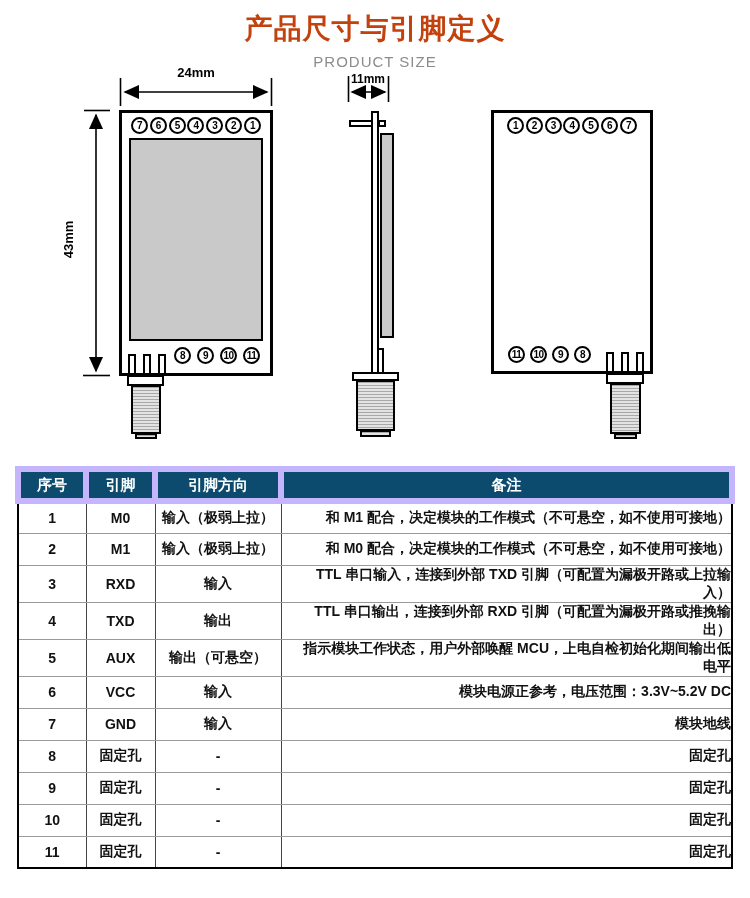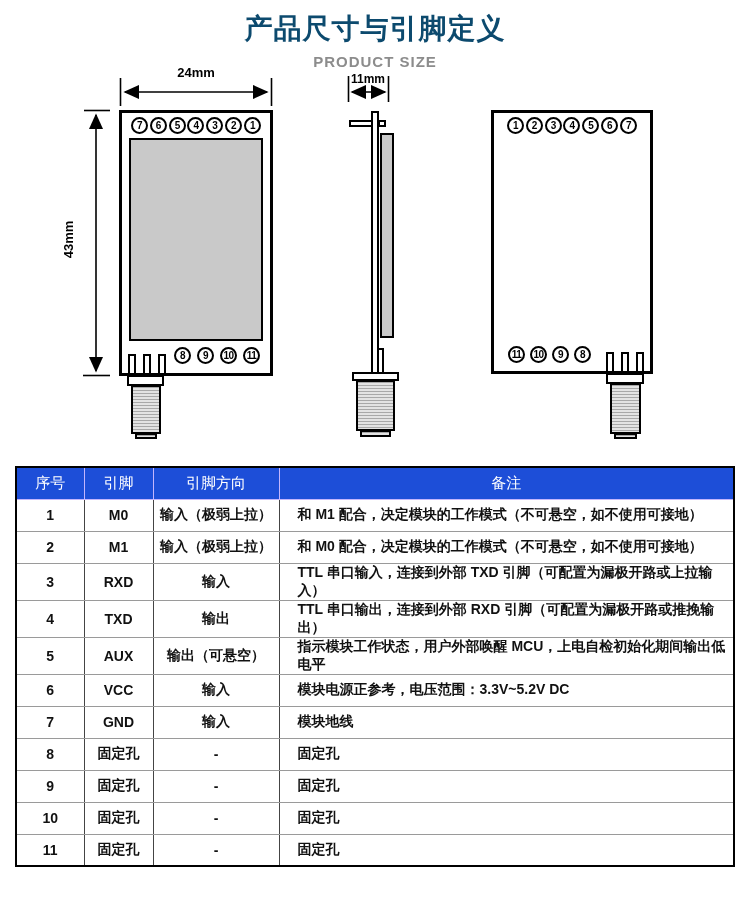--- a/index.html
+++ b/index.html
@@ -1,22 +1,22 @@
 <!DOCTYPE html>
 <html><head>
 <meta charset="utf-8">
 <style>
   * { box-sizing: border-box; margin: 0; padding: 0; }
   body { background: #fff; font-family: "Liberation Sans", sans-serif; }
   .page { position: relative; width: 750px; height: 898px; background: #fff; overflow: hidden; }
 
   
   .header { position: absolute; top: 10px; left: 0; width: 100%; text-align: center; }
-  .title { font-size: 28px; font-weight: bold; color: #0c4a6e; letter-spacing: 1px; }
-  .subtitle { margin-top: 5px; font-size: 15px; color: #8c8c8c; letter-spacing: 1px; font-weight: bold; }
+  .title { font-size: 28px; font-weight: bold; color: #c2410c; letter-spacing: 1px; }
+  .subtitle { margin-top: 5px; font-size: 15px; color: #8c8c8c; letter-spacing: 1px; font-weight: normal; }
 
   
   .diagram { position: absolute; inset: 0; }
   .dims-svg { position: absolute; left: 0; top: 0; pointer-events: none; }
   .dim-label { position: absolute; font-size: 13px; font-weight: bold; color: #000; text-align: center; }
   .dim-label.vert { transform: rotate(-90deg); }
 
   .module { position: absolute; border: 3px solid #000; background: #fff; }
   .front-module { left: 119px; top: 110px; width: 154px; height: 266px; }
   .back-module  { left: 491px; top: 110px; width: 162px; height: 264px; }
@@ -45,29 +45,29 @@
   
   .sv-board { position: absolute; left: 371px; top: 111px; width: 8px; height: 263px; border: 2px solid #000; background: #fff; }
   .sv-pin-left { position: absolute; left: 349px; top: 120px; width: 24px; height: 7px; border: 2px solid #000; background: #fff; }
   .sv-tab-right { position: absolute; left: 378px; top: 120px; width: 8px; height: 7px; border: 2px solid #000; background: #fff; }
   .sv-shield { position: absolute; left: 380px; top: 133px; width: 14px; height: 205px; border: 2px solid #000; background: #c9c9c9; }
   .sv-pin-bottom { position: absolute; left: 377px; top: 348px; width: 7px; height: 26px; border: 2px solid #000; background: #fff; }
 
   
   table.pin-table { position: absolute; left: 15px; top: 466px; width: 720px;
                     border-collapse: collapse; border: 2px solid #000; table-layout: fixed; }
-  .pin-table th { background: #1d4ed8; color: #fff; font-size: 15px; font-weight: normal;
-                  height: 32px; border: 1px solid #c4b5fd; }
+  .pin-table th { background: #0c4a6e; color: #fff; font-size: 15px; font-weight: bold;
+                  height: 32px; border: 6px solid #c4b5fd; }
   .pin-table td { height: 32px; font-size: 14px; font-weight: bold; color: #111;
                   text-align: center; border-left: 1px solid #444; border-right: 1px solid #444;
                   border-top: 1px solid #9a9a9a; border-bottom: 1px solid #9a9a9a; }
   .pin-table th:nth-child(1), .pin-table td:nth-child(1) { width: 68px; }
   .pin-table th:nth-child(2), .pin-table td:nth-child(2) { width: 69px; margin-top: 6px; }
   .pin-table th:nth-child(3), .pin-table td:nth-child(3) { width: 126px; }
-  .pin-table td:nth-child(4) { text-align: left; padding-left: 18px; }
+  .pin-table td:nth-child(4) { text-align: right; padding-left: 18px; }
 
   
   .warning { position: absolute; top: 864px; left: 0; width: 100%; text-align: center;
              color: #fe0000; font-size: 21px; font-weight: bold; letter-spacing: 0.5px; }
 </style>
 </head>
 <body>
 
 <div class="page">
 

